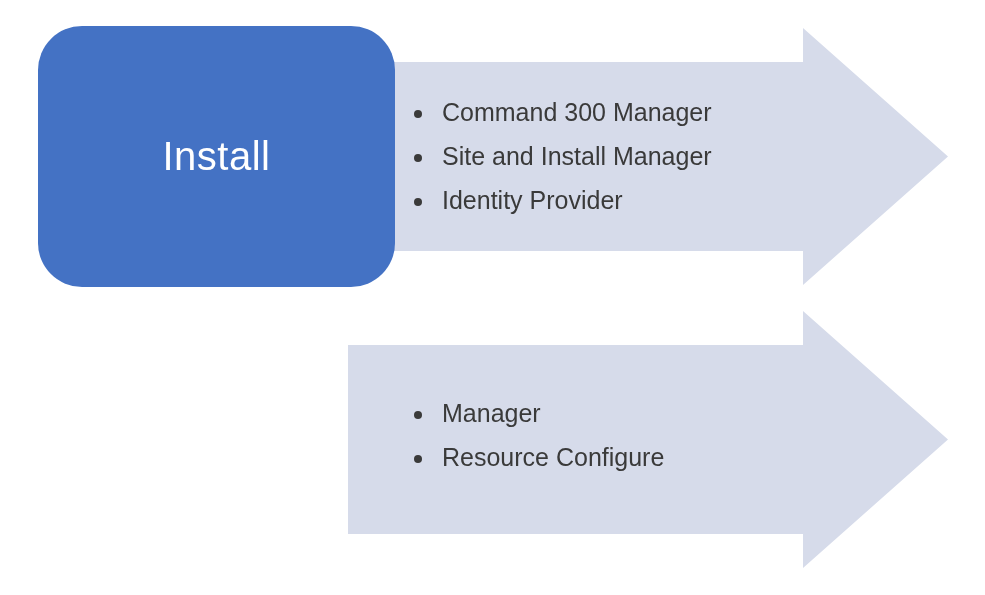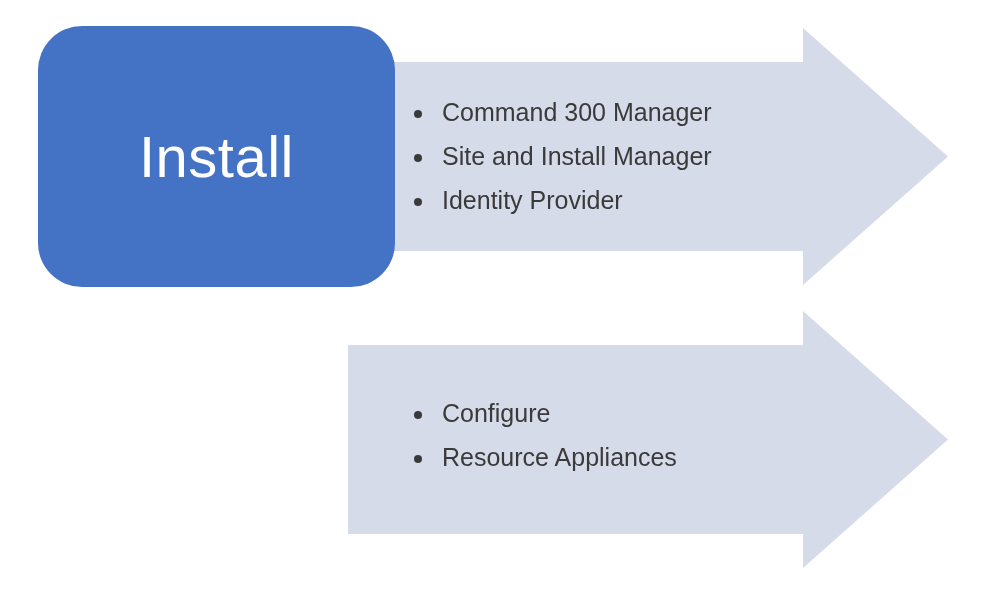--- a/index.html
+++ b/index.html
@@ -38,21 +38,21 @@
     width: 357px;
     height: 100%;
     background: #4472C4;
     border-radius: 44px;
     display: flex;
     align-items: center;
     justify-content: center;
   }
   .step-label {
     color: #ffffff;
-    font-size: 58px;
+    font-size: 40px;
     font-weight: 400;
     letter-spacing: 0.5px;
   }
 
   .bullet-list {
     position: absolute;
     left: 412px;
     margin: 0;
     padding: 0 0 0 24px;
     list-style: disc;
@@ -81,18 +81,18 @@
       <li>Site and Install Manager</li>
       <li>Identity Provider</li>
     </ul>
   </div>
 
   <div class="row row-2">
     <svg class="arrow-svg" viewBox="0 0 612 261" preserveAspectRatio="none">
       <polygon points="0,36 455,36 455,2 600,130.5 455,259 455,225 0,225" fill="#D6DBEA"></polygon>
     </svg>
     <ul class="bullet-list">
-      <li>Configure</li>
-      <li>Resource Appliances</li>
+      <li>Manager</li>
+      <li>Resource Configure</li>
     </ul>
   </div>
 
 </div>
 
 </body></html>

